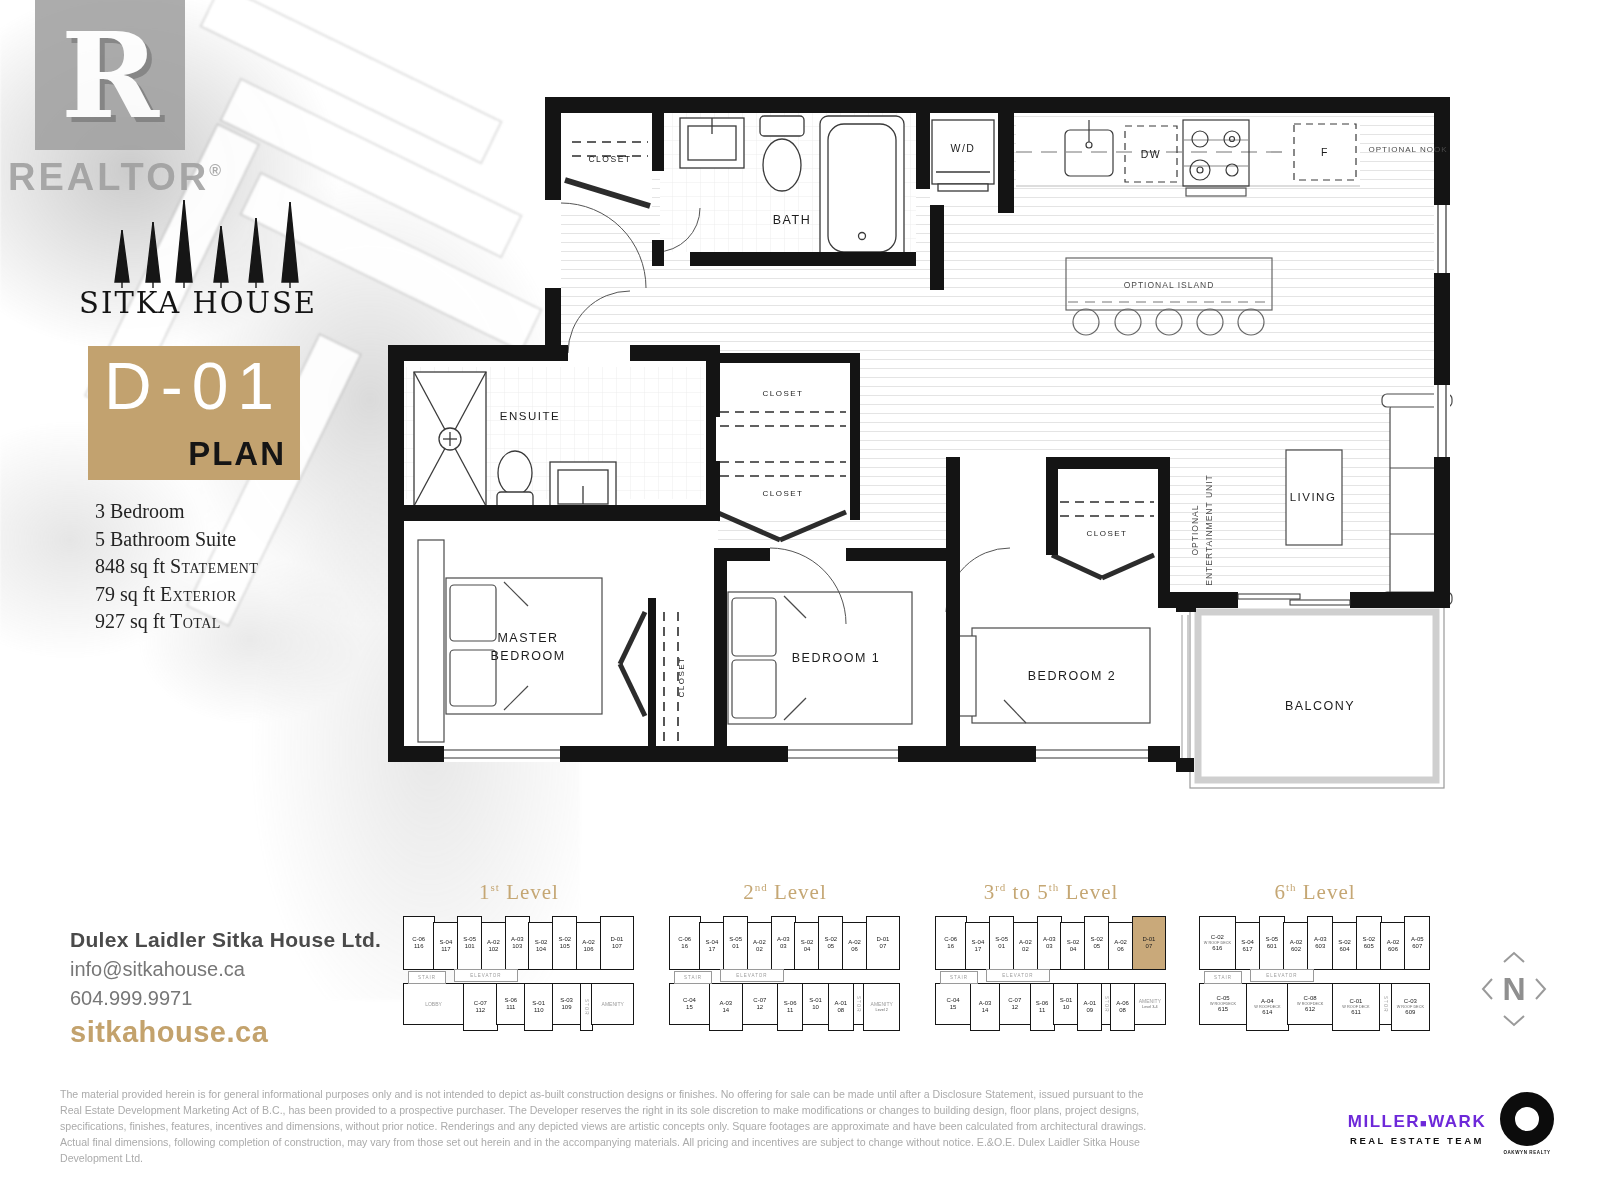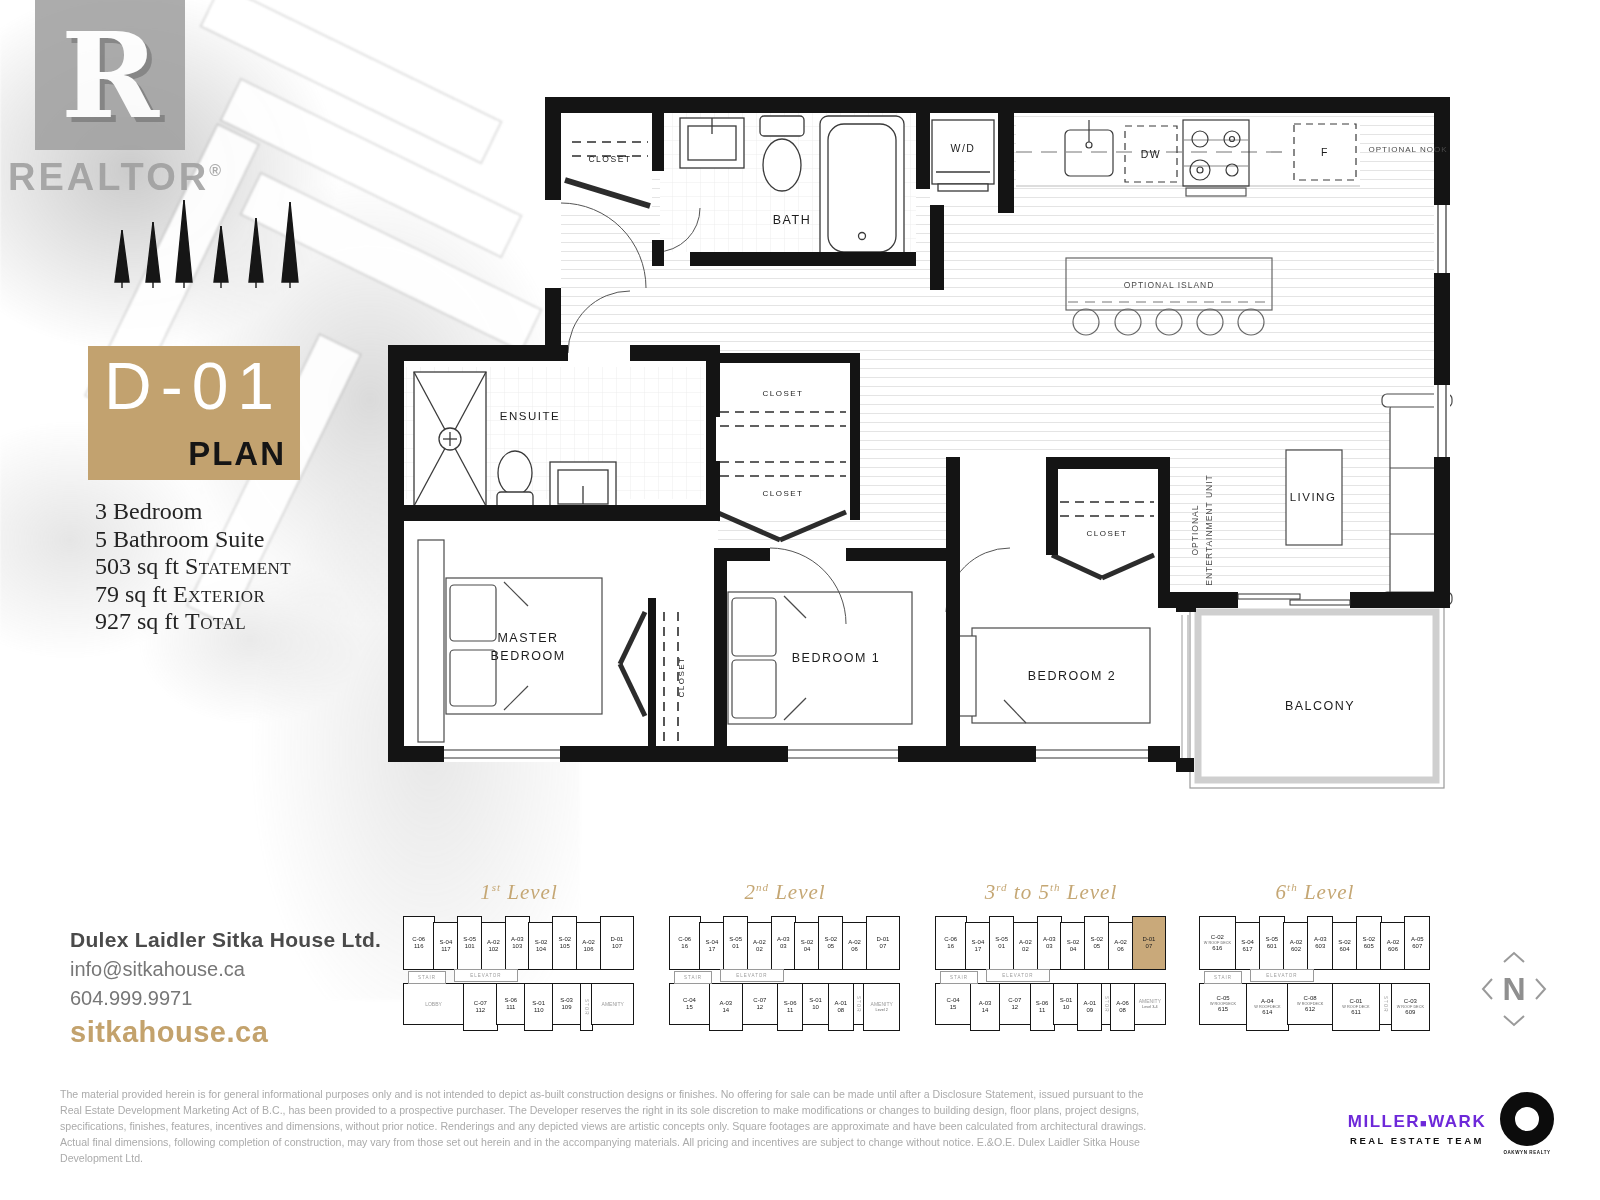--- a/index.html
+++ b/index.html
@@ -30,39 +30,39 @@
   .realtor-text{position:absolute;left:8px;top:156px;font-size:38px;font-weight:bold;color:#9d9d9d;
                 letter-spacing:3px;opacity:.85;white-space:nowrap;}
   .realtor-text sup{font-size:16px;}
   .trees{position:absolute;left:108px;top:192px;}
   .project-name{position:absolute;left:78px;top:286px;width:240px;text-align:center;white-space:nowrap;
                 font-family:"DejaVu Serif",serif;font-size:29px;letter-spacing:2px;color:#141414;}
   .plan-box{position:absolute;left:88px;top:346px;width:212px;height:134px;background:#c2a26f;}
   .plan-code{position:absolute;left:16px;top:2px;font-size:66px;font-weight:200;color:#fff;letter-spacing:9px;
              font-family:"Liberation Sans",sans-serif;}
   .plan-word{position:absolute;right:14px;bottom:7px;font-size:33px;font-weight:bold;color:#151515;letter-spacing:2px;}
-  .specs{position:absolute;left:95px;top:498px;font-family:"Liberation Serif",serif;font-size:24px;
+  .specs{position:absolute;left:95px;top:498px;font-family:"Liberation Serif",serif;font-size:20px;
          color:#242424;line-height:27.5px;}
   .specs .cap{font-variant:small-caps;letter-spacing:.5px;}
 
   
   #planSvg{position:absolute;left:380px;top:90px;}
   .rlabel{font-family:"Liberation Sans",sans-serif;fill:#1d1d1d;letter-spacing:1.5px;}
   .slabel{font-family:"Liberation Sans",sans-serif;fill:#4a4a4a;letter-spacing:1px;}
 
   
   .contact{position:absolute;left:70px;top:928px;}
   .contact-company{font-size:21px;font-weight:bold;color:#4a4a4a;letter-spacing:.3px;}
   .contact-line{font-size:20px;color:#777;margin-top:6px;}
   .website{position:absolute;left:70px;top:1016px;font-size:29px;font-weight:bold;color:#c3a26c;letter-spacing:.5px;}
 
   
   .kp{position:absolute;top:880px;width:230px;}
   .kp1{left:404px;}.kp2{left:670px;}.kp3{left:936px;}.kp4{left:1200px;}
-  .kp-title{text-align:center;font-family:"Liberation Serif",serif;font-size:21px;color:#c5a774;letter-spacing:1px;height:28px;font-style:italic;}
+  .kp-title{text-align:center;font-family:"Liberation Serif",serif;font-size:21px;color:#c5a774;letter-spacing:1px;height:28px;}
   .kp-title sup{font-size:11px;}
   .kp-build{margin-top:8px;width:100%;}
   .kp-row{display:flex;align-items:stretch;}
   .kp-row.top{height:52px;}
   .kp-row.bottom{height:44px;align-items:flex-start;}
   .kp-cell{flex:1 1 0;display:flex;flex-direction:column;justify-content:center;align-items:center;
            background:#fff;border:1.3px solid #161616;margin-left:-1.3px;min-width:0;overflow:hidden;
            text-align:center;height:100%;}
   .kp-row.top .kp-cell.dip{margin-top:6px;height:calc(100% - 6px);}
   .kp-row.bottom .kp-cell{height:40px;}
@@ -122,30 +122,31 @@
       <line x1="76" y1="96" x2="76" y2="8"></line>
         <polygon points="76,8 68,90 84,90"></polygon>
       <line x1="113" y1="96" x2="113" y2="34"></line>
         <polygon points="113,34 106,90 120,90"></polygon>
       <line x1="148" y1="96" x2="148" y2="26"></line>
         <polygon points="148,26 141,90 155,90"></polygon>
       <line x1="182" y1="96" x2="182" y2="10"></line>
         <polygon points="182,10 174,90 190,90"></polygon>
     </g>
   </svg>
+  <div class="project-name">SITKA HOUSE</div>
 
   <div class="plan-box">
     <div class="plan-code">D-01</div>
     <div class="plan-word">PLAN</div>
   </div>
 
   <div class="specs">
     <div><span>3 Bedroom</span><span class="cap"></span></div>
     <div><span>5 Bathroom Suite</span><span class="cap"></span></div>
-    <div><span>503 sq ft </span><span class="cap">Statement</span></div>
+    <div><span>848 sq ft </span><span class="cap">Statement</span></div>
     <div><span>79 sq ft </span><span class="cap">Exterior</span></div>
     <div><span>927 sq ft </span><span class="cap">Total</span></div>
   </div>
 
   <svg id="planSvg" width="1090" height="715" viewBox="380 90 1090 715">
     <defs>
       <pattern id="plank" width="10" height="9" patternUnits="userSpaceOnUse">
         <rect width="10" height="9" fill="#ffffff"></rect>
         <line x1="0" y1="8.5" x2="10" y2="8.5" stroke="#e4e4e4" stroke-width="1"></line>
       </pattern>

